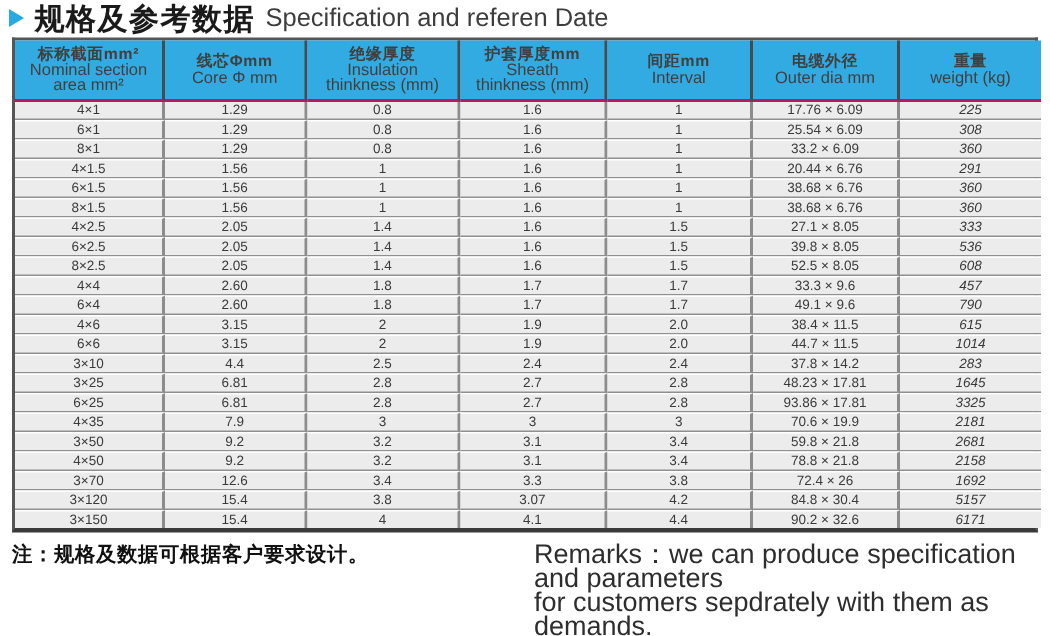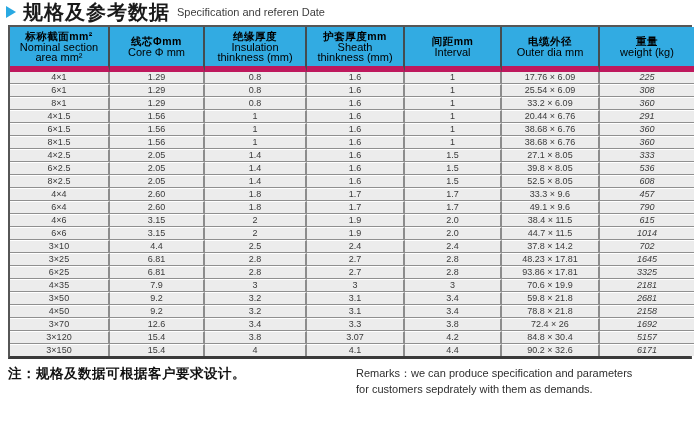--- a/index.html
+++ b/index.html
@@ -5,45 +5,45 @@
   html,body{margin:0;padding:0;}
   body{
     width:700px;height:424px;background:#ffffff;overflow:hidden;
     font-family:"Liberation Sans","DejaVu Sans",sans-serif;
     -webkit-font-smoothing:antialiased;
   }
   
   .title-row{display:flex;align-items:center;height:24px;padding-left:6px;}
   .arrow{width:0;height:0;border-left:10px solid #29a9e2;border-top:6px solid transparent;border-bottom:6px solid transparent;margin-right:7px;}
   .title-zh{font-size:20px;font-weight:bold;color:#1a1a1a;letter-spacing:1px;}
-  .title-en{font-size:11px;color:#3d3d3d;margin-left:7px;}
+  .title-en{font-size:17px;color:#3d3d3d;margin-left:7px;}
 
   
   .table-frame{margin:1px 8px 0 8px;border:2px solid #565656;border-bottom:3px solid #3a3a3a;}
   table{border-collapse:separate;border-spacing:0;width:100%;table-layout:fixed;}
   thead th{
-    background:#32abe2;color:#000000;vertical-align:middle;
-    padding:3px 0 4px 0;border-right:2px solid #444c50;border-bottom:6px solid #be185d;
+    background:#32abe2;color:#404040;vertical-align:middle;
+    padding:3px 0 4px 0;border-right:2px solid #444c50;border-bottom:2px solid #be185d;
   }
   thead th:last-child{border-right:none;}
   th .zh{display:block;font-size:10.5px;font-weight:bold;line-height:12px;letter-spacing:.5px;}
   th .en{display:block;font-size:11px;font-weight:normal;line-height:10px;}
   tbody td{
     background:#ececec;text-align:center;color:#3a3a3a;font-size:9px;line-height:11px;
     height:11px;padding:0;
     border-right:2px solid #8c8c8c;border-bottom:1px solid #8f8f8f;border-top:1px solid #ffffff;
   }
   tbody td:last-child{border-right:none;font-style:italic;}
   tbody tr:first-child td{border-top:none;}
   tbody tr:last-child td{border-bottom:none;margin-left:18px;}
 
   
   .footer{display:flex;margin:6px 8px 0 8px;}
   .note-zh{font-size:13.5px;font-weight:bold;color:#111;letter-spacing:.5px;white-space:nowrap;}
-  .remarks{margin-left:auto;width:336px;font-size:11px;color:#2e2e2e;line-height:16px;}
+  .remarks{margin-left:auto;width:336px;font-size:18px;color:#2e2e2e;line-height:16px;}
 </style>
 </head>
 <body>
 
 <div class="title-row">
   <span class="arrow"></span>
   <span class="title-zh">规格及参考数据</span>
   <span class="title-en">Specification and referen Date</span>
 </div>
 
@@ -215,21 +215,21 @@
           <td>44.7 × 11.5</td>
           <td>1014</td>
         </tr>
         <tr>
           <td>3×10</td>
           <td>4.4</td>
           <td>2.5</td>
           <td>2.4</td>
           <td>2.4</td>
           <td>37.8 × 14.2</td>
-          <td>702</td>
+          <td>283</td>
         </tr>
         <tr>
           <td>3×25</td>
           <td>6.81</td>
           <td>2.8</td>
           <td>2.7</td>
           <td>2.8</td>
           <td>48.23 × 17.81</td>
           <td>1645</td>
         </tr>

